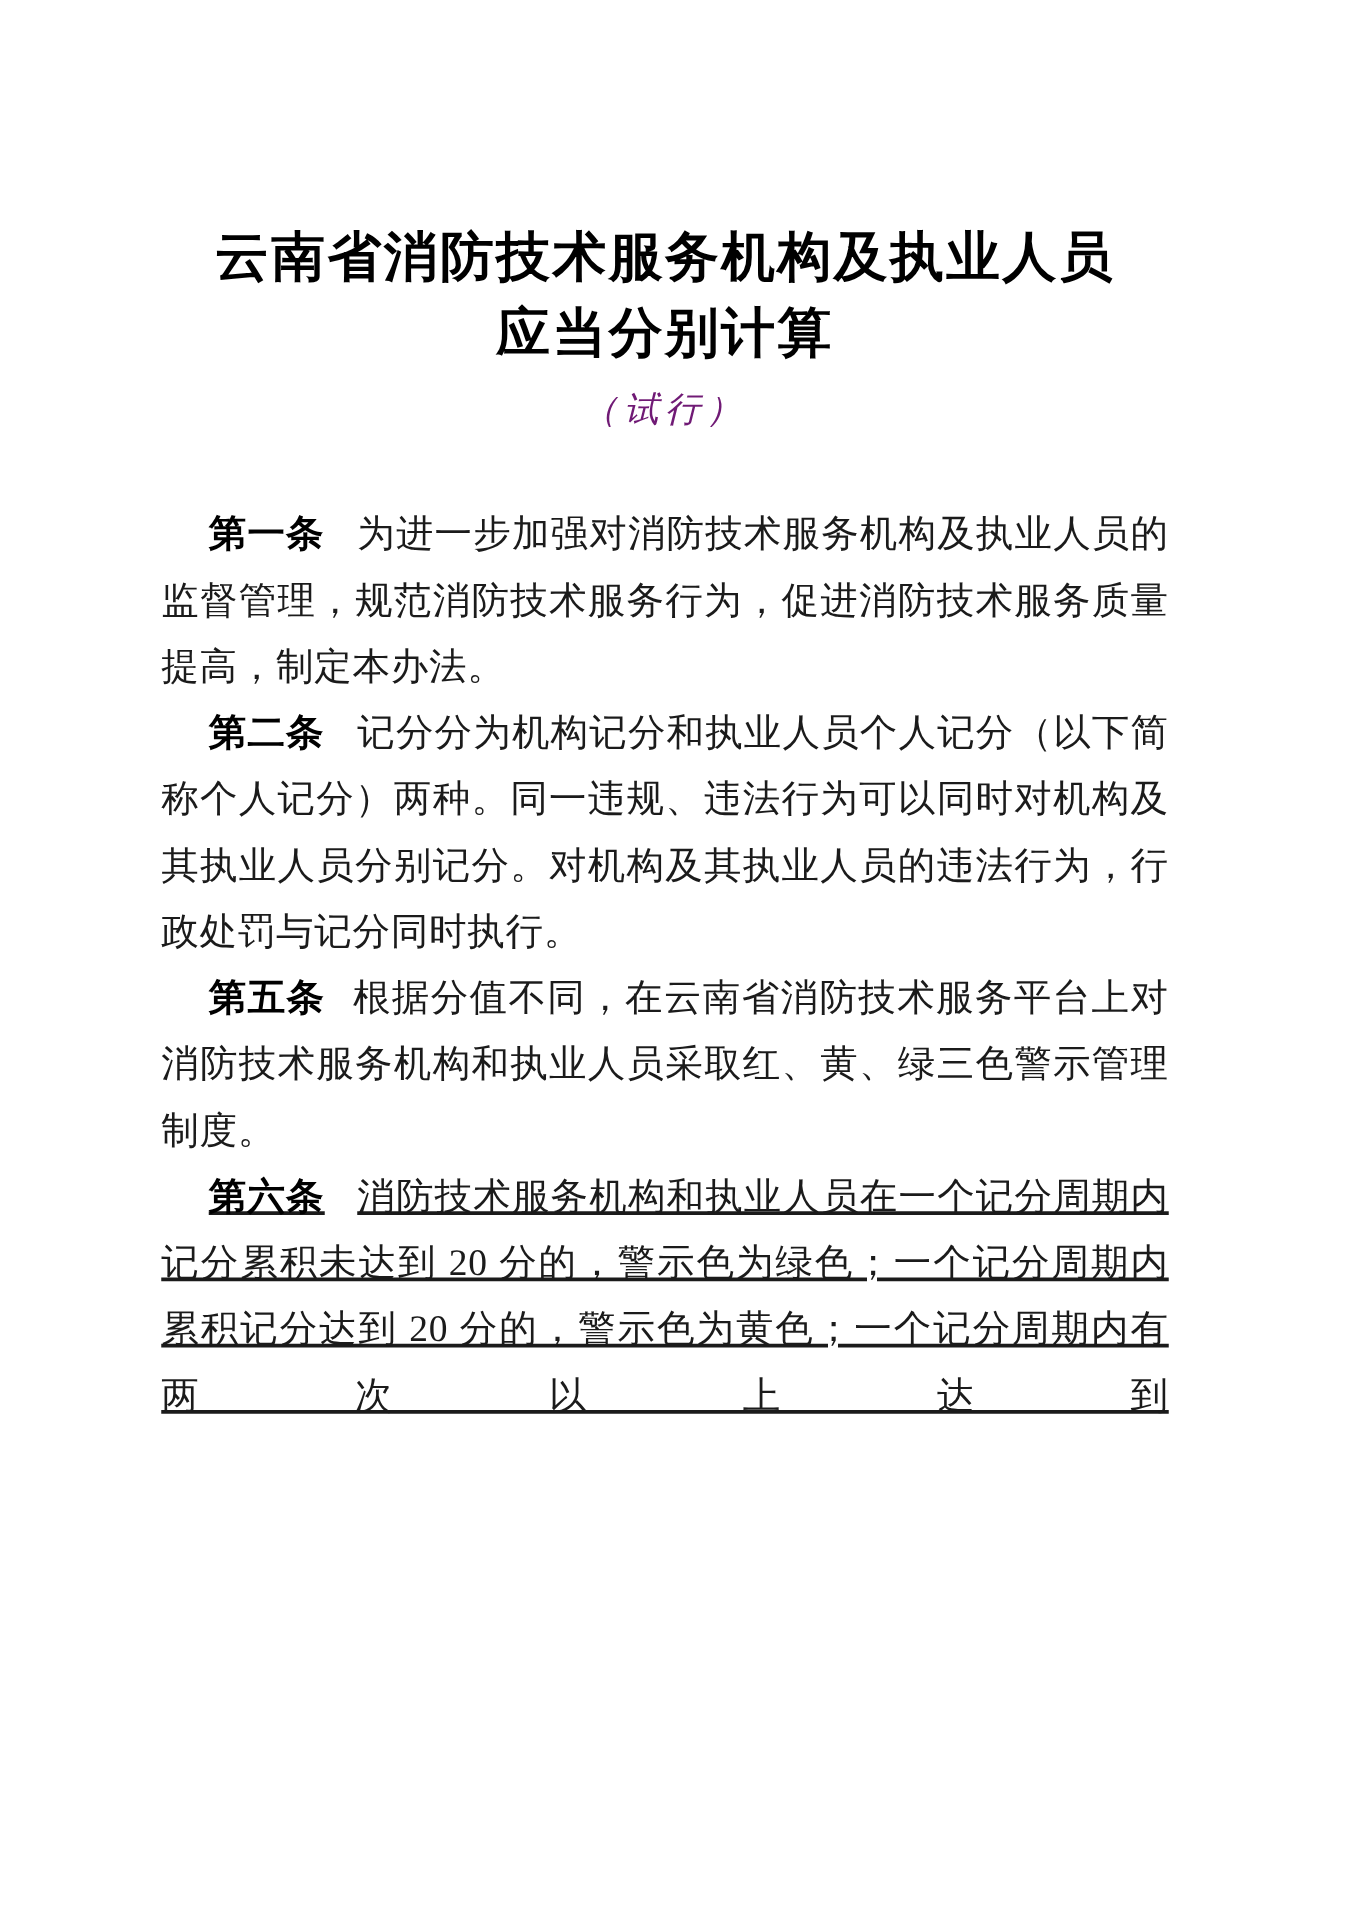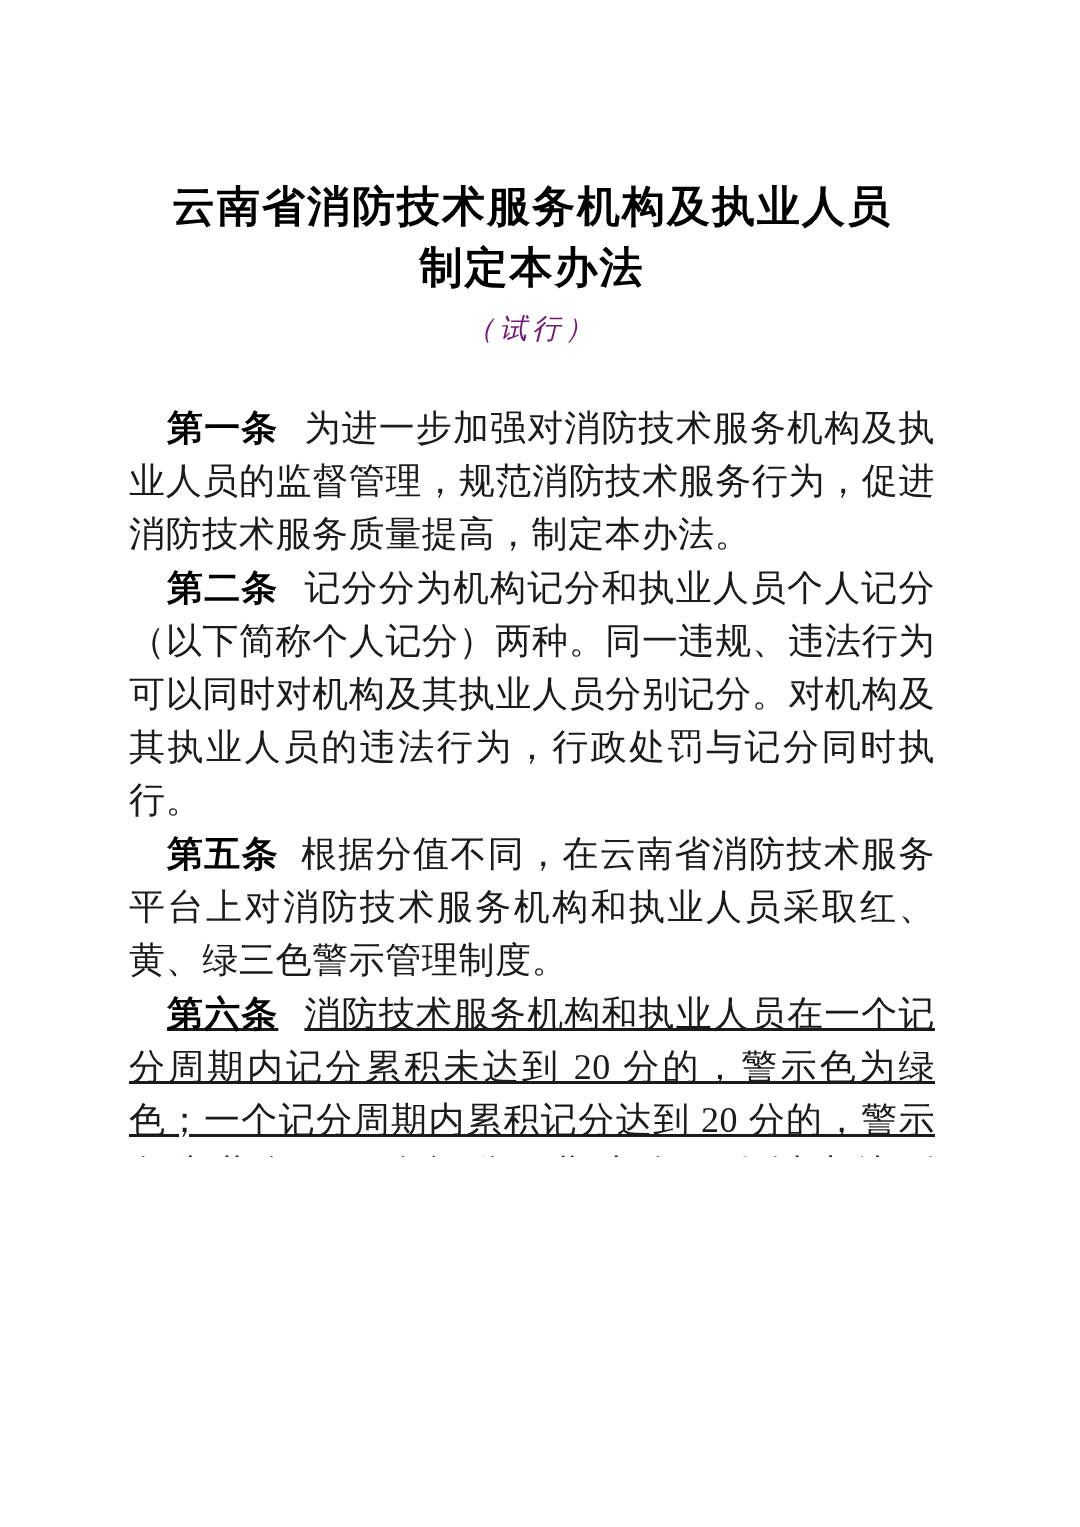--- a/index.html
+++ b/index.html
@@ -31,21 +31,21 @@
     margin-top: 13px;
     text-align: center;
     font-size: 28px;
     line-height: 36px;
     letter-spacing: 5px;
     color: #701a75;
     font-style: italic;
   }
   .body-text {
     margin-top: 54px;
-    font-size: 36px;
+    font-size: 30px;
     line-height: 53px;
     letter-spacing: 0.6px;
     text-align: justify;
     color: #1b1b1b;
   }
   .body-text p {
     margin: 0;
     text-indent: 38px;
   }
   .article-label {
@@ -165,21 +165,21 @@
     white-space: nowrap;
   }
 </style>
 </head>
 <body>
 
 <div class="page">
 
   <div class="content">
     <div class="title-line">云南省消防技术服务机构及执业人员</div>
-    <div class="title-line">制定本办法</div>
+    <div class="title-line">应当分别计算</div>
     <div class="subtitle">（试行）</div>
 
     <div class="body-text">
       <p><span class="article-label">第一条</span><span>为进一步加强对消防技术服务机构及执业人员的监督管理，规范消防技术服务行为，促进消防技术服务质量提高，制定本办法。</span></p>
       <p><span class="article-label">第二条</span><span>记分分为机构记分和执业人员个人记分（以下简称个人记分）两种。同一违规、违法行为可以同时对机构及其执业人员分别记分。对机构及其执业人员的违法行为，行政处罚与记分同时执行。</span></p>
       <p><span class="article-label tight">第五条</span><span>根据分值不同，在云南省消防技术服务平台上对消防技术服务机构和执业人员采取红、黄、绿三色警示管理制度。</span></p>
       <p class="justify-last"><span class="article-label">第六条</span><span>消防技术服务机构和执业人员在一个记分周期内记分累积未达到 20 分的，警示色为绿色；一个记分周期内累积记分达到 20 分的，警示色为黄色；一个记分周期内有两次以上达到</span></p>
     </div>
   </div>
 

